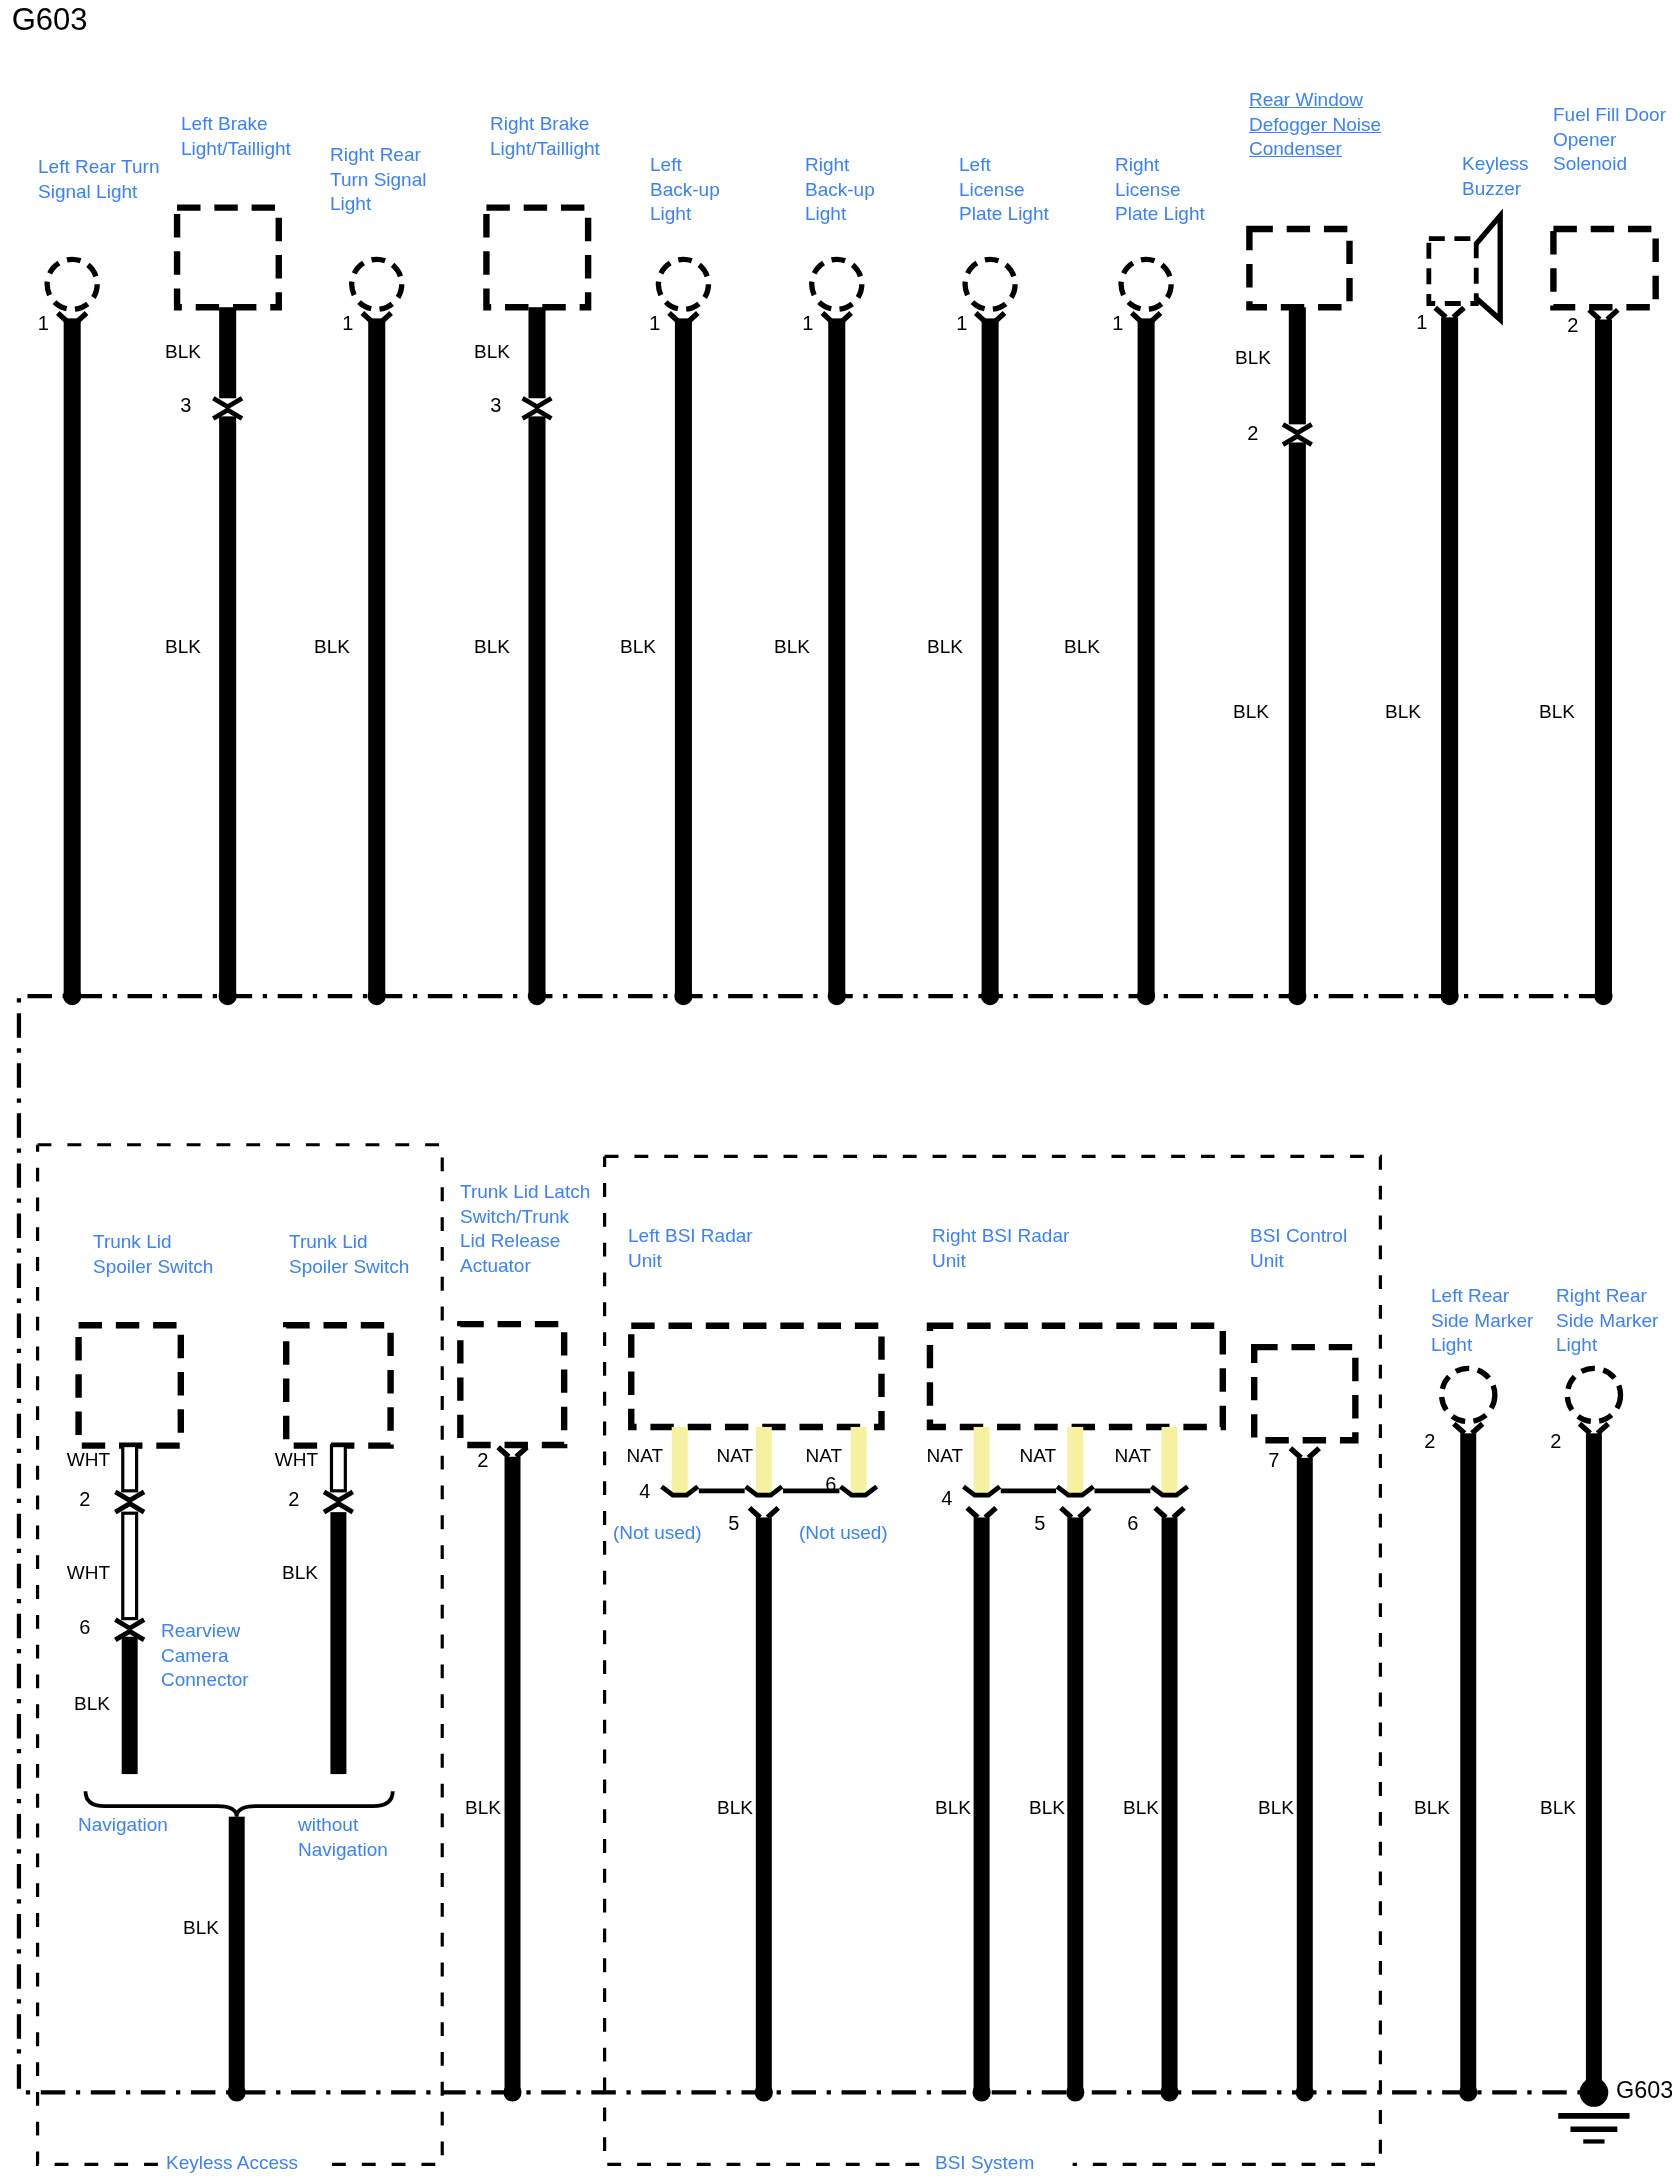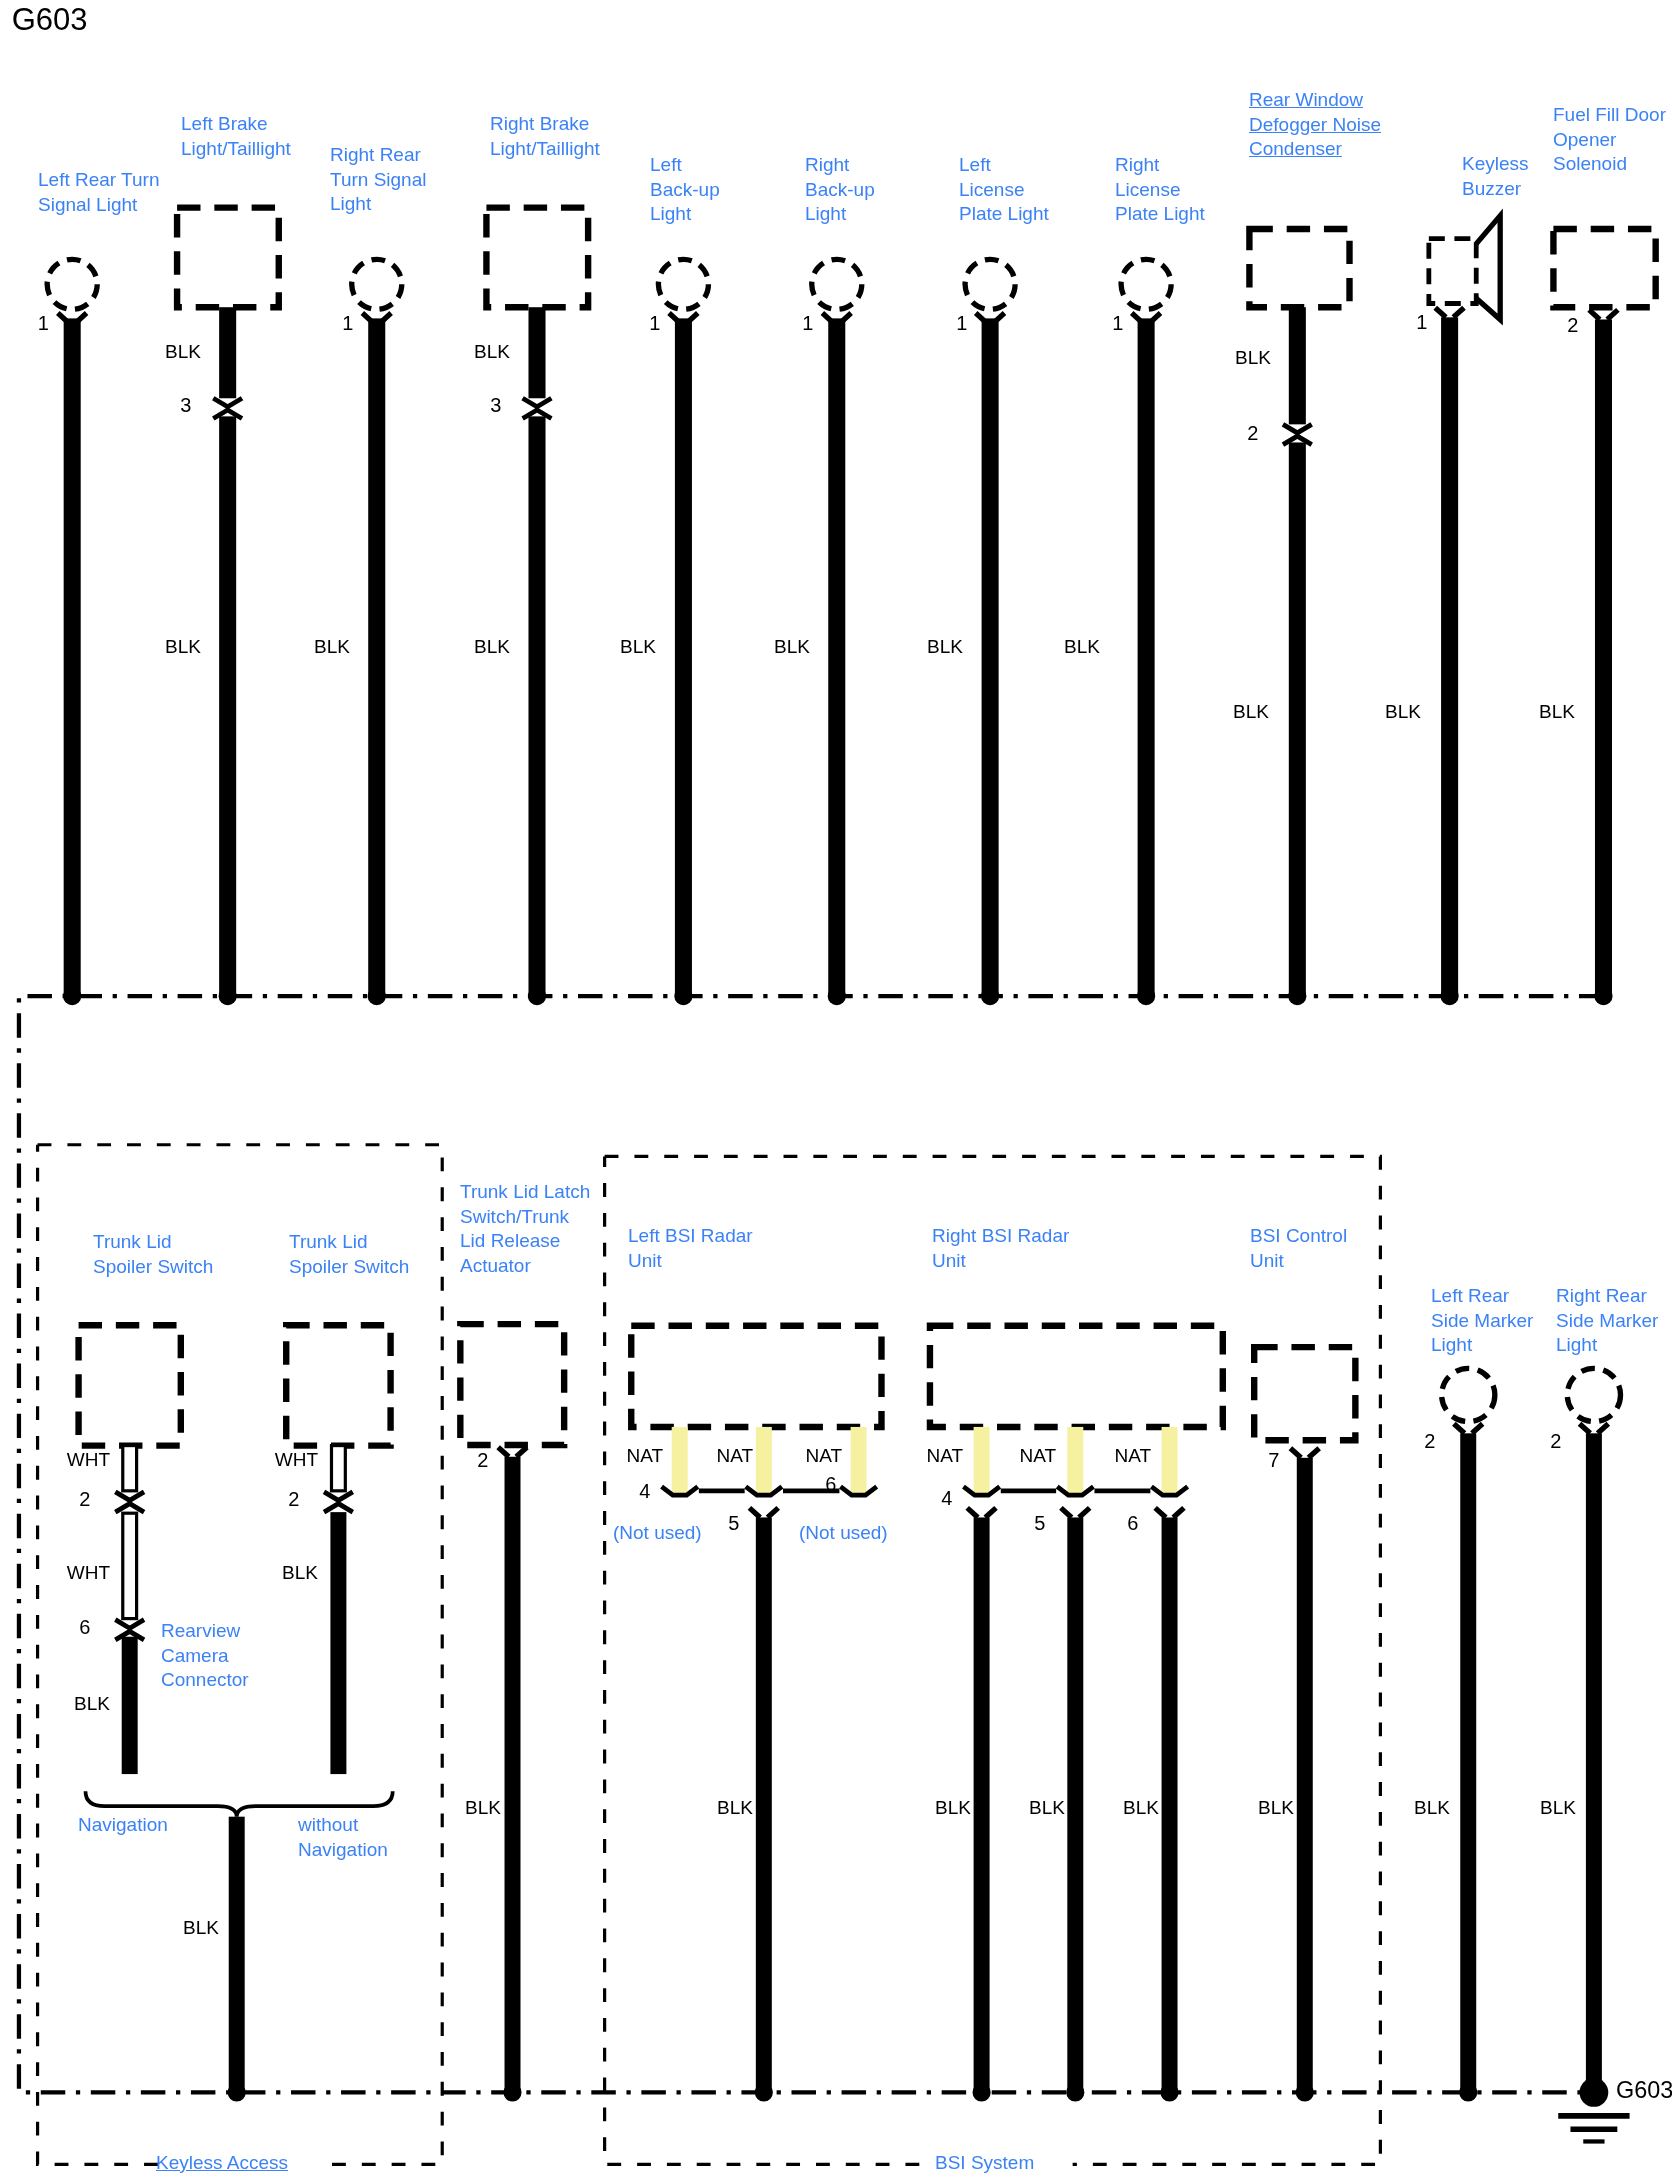--- a/index.html
+++ b/index.html
@@ -177,21 +177,21 @@
   <g>
     <circle cx="2993" cy="3930" r="27" fill="#000"></circle>
     <path d="M2926 3974 H3060" stroke="#000" stroke-width="11"></path>
     <path d="M2949 3999 H3037" stroke="#000" stroke-width="10"></path>
     <path d="M2973 4022 H3013" stroke="#000" stroke-width="8"></path>
   </g>
 </svg>
 
 <div class="title" style="left:11.7px;top:3.2px;">G603</div>
 
-<div class="lbl" style="left:38px;top:168px;">Left Rear Turn
+<div class="lbl" style="left:38px;top:155px;">Left Rear Turn
 Signal Light</div>
 <div class="lbl" style="left:181px;top:112px;">Left Brake
 Light/Taillight</div>
 <div class="lbl" style="left:330px;top:143px;">Right Rear
 Turn Signal
 Light</div>
 <div class="lbl" style="left:490px;top:112px;">Right Brake
 Light/Taillight</div>
 <div class="lbl" style="left:650px;top:153px;">Left
 Back-up
@@ -252,21 +252,21 @@
 Camera
 Connector</div>
 <div class="wcl w96" style="left:59px;top:1693px;">BLK</div>
 <div class="wcl w96" style="left:267px;top:1449px;">WHT</div>
 <div class="pin" style="left:276px;top:1488px;">2</div>
 <div class="wcl w96" style="left:267px;top:1562px;">BLK</div>
 <div class="lbl" style="left:78px;top:1813px;">Navigation</div>
 <div class="lbl" style="left:298px;top:1813px;">without
 Navigation</div>
 <div class="wcl" style="left:160px;top:1917px;">BLK</div>
-<div class="lbl" style="left:156px;top:2151px;text-decoration:underline;">Keyless Access</div>
+<div class="lbl" style="left:166px;top:2151px;">Keyless Access</div>
 
 <div class="lbl" style="left:460px;top:1180px;">Trunk Lid Latch
 Switch/Trunk
 Lid Release
 Actuator</div>
 <div class="pin" style="left:465px;top:1449px;">2</div>
 <div class="wcl" style="left:442px;top:1797px;">BLK</div>
 
 <div class="lbl" style="left:628px;top:1224px;">Left BSI Radar
 Unit</div>

